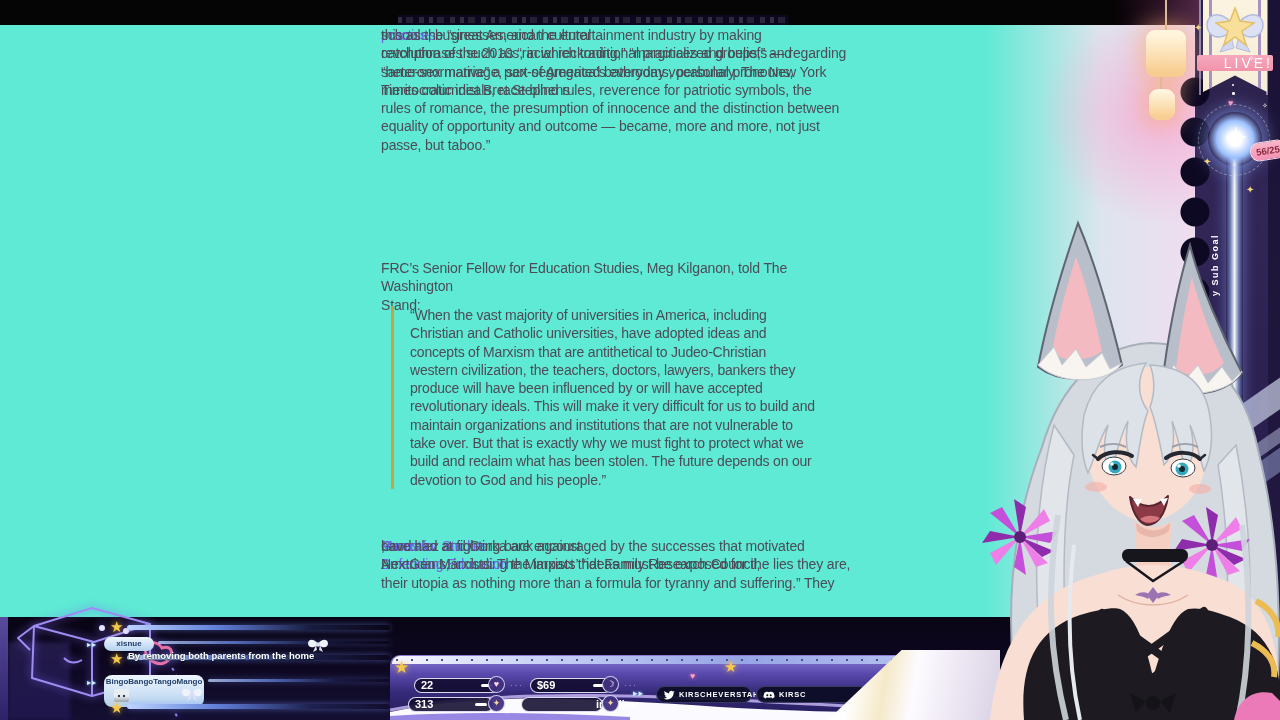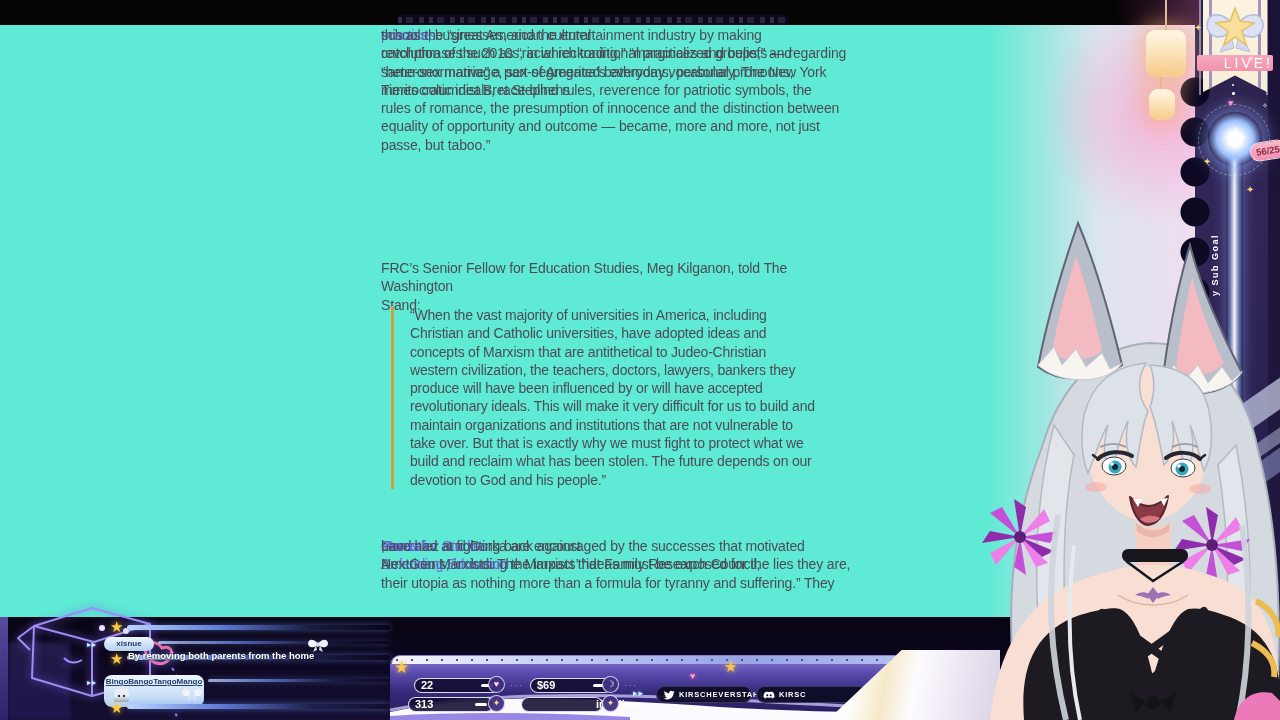--- a/index.html
+++ b/index.html
@@ -259,21 +259,21 @@
     <path d="M12,7 C16,1 22,2 22,6.5 C22,11 16,12 12,7 Z" fill="#eef2fb"></path>
     <path d="M10,8 L7,15 L11,13 Z M14,8 L17,15 L13,13 Z" fill="#dde4f4"></path>
     <circle cx="12" cy="7.5" r="2.2" fill="#d8e0f2"></circle>
   </svg>
 
   <div class="chat gold-star" style="left:110px;top:650px;">★</div>
   <div class="chat chatline" style="left:127px;top:655px;width:263px;"></div>
   <div class="chat chat-msg" style="left:128px;top:650px;">By removing both parents from the home</div>
 
   <div class="chat arrows" style="left:87px;top:678px;">▸▸</div>
-  <div class="chat chat-pill" style="left:104px;top:675px;width:100px;height:32px;text-decoration:underline;">BingoBangoTangoMango</div>
+  <div class="chat chat-pill" style="left:104px;top:675px;width:100px;height:32px;">BingoBangoTangoMango</div>
   <div class="chat chatline thin" style="left:208px;top:679px;width:182px;"></div>
   <div class="chat chat-emote-row" style="left:114px;top:689px;">
       <span class="emote"></span>
       <span class="emote"></span>
       <span class="emote"></span>
       <span class="emote"></span>
     </div>
   <svg class="chat" style="left:180px;top:686px;" width="24" height="17" viewBox="0 0 24 17">
     <path d="M12,7 C8,1 2,2 2,6.5 C2,11 8,12 12,7 Z" fill="#eef2fb"></path>
     <path d="M12,7 C16,1 22,2 22,6.5 C22,11 16,12 12,7 Z" fill="#eef2fb"></path>

